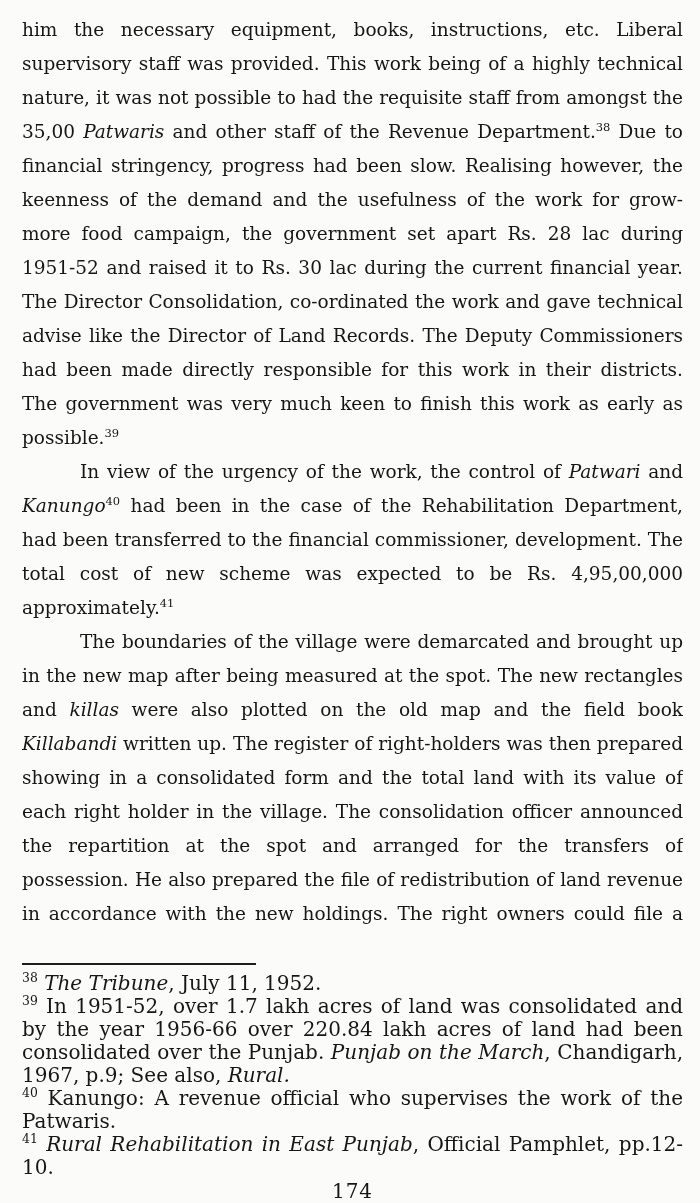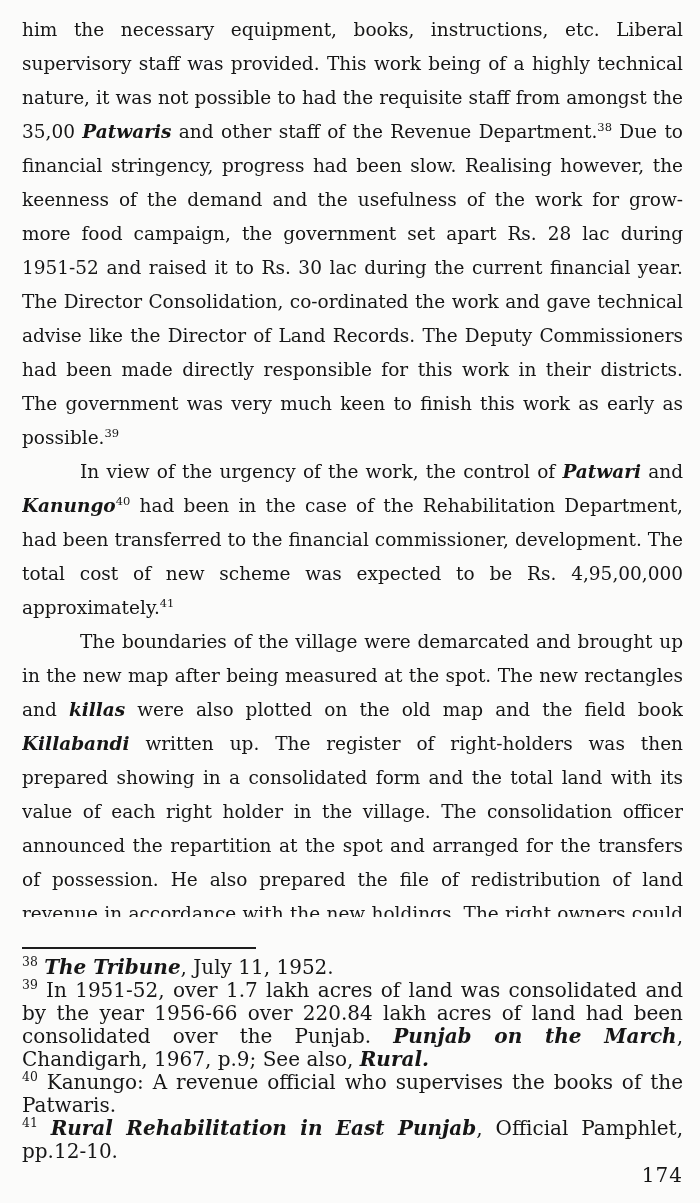--- a/index.html
+++ b/index.html
@@ -33,59 +33,57 @@
   .para.indent {
     text-indent: 58px;
   }
   .body-text sup, .footnotes sup {
     font-size: 0.62em;
     line-height: 0;
     vertical-align: super;
   }
   .ital {
     font-style: italic;
-    font-weight: bold;
   }
   .footnote-sep {
     width: 234px;
     height: 0;
     border-top: 2px solid #1d1d1d;
     margin: 30px 0 7px 0;
   }
   .footnotes {
     font-size: 20px;
     line-height: 23px;
     text-align: justify;
   }
   .footnote {
     margin: 0;
   }
   .page-number {
     margin-top: auto;
-    text-align: right;
+    text-align: center;
     font-size: 20px;
-    padding-bottom: 16px;
     letter-spacing: 1px;
   }
 </style>
 </head>
 <body>
 
 <div class="page">
 
   <main class="body-text">
     <p class="para"><span>him the necessary equipment, books, instructions, etc. Liberal supervisory staff was provided. This work being of a highly technical nature, it was not possible to had the requisite staff from amongst the 35,00 </span><span class="ital">Patwaris</span><span> and other staff of the Revenue Department.</span><sup>38</sup><span> Due to financial stringency, progress had been slow. Realising however, the keenness of the demand and the usefulness of the work for grow-more food campaign, the government set apart Rs. 28 lac during 1951-52 and raised it to Rs. 30 lac during the current financial year. The Director Consolidation, co-ordinated the work and gave technical advise like the Director of Land Records. The Deputy Commissioners had been made directly responsible for this work in their districts. The government was very much keen to finish this work as early as possible.</span><sup>39</sup></p>
     <p class="para indent"><span>In view of the urgency of the work, the control of </span><span class="ital">Patwari</span><span> and </span><span class="ital">Kanungo</span><sup>40</sup><span> had been in the case of the Rehabilitation Department, had been transferred to the financial commissioner, development. The total cost of new scheme was expected to be Rs. 4,95,00,000 approximately.</span><sup>41</sup></p>
     <p class="para indent"><span>The boundaries of the village were demarcated and brought up in the new map after being measured at the spot. The new rectangles and </span><span class="ital">killas</span><span> were also plotted on the old map and the field book </span><span class="ital">Killabandi</span><span> written up. The register of right-holders was then prepared showing in a consolidated form and the total land with its value of each right holder in the village. The consolidation officer announced the repartition at the spot and arranged for the transfers of possession. He also prepared the file of redistribution of land revenue in accordance with the new holdings. The right owners could file a written objection with the consolidation authority within 15</span></p>
   </main>
 
   <div class="footnote-sep"></div>
 
   <section class="footnotes">
     <p class="footnote"><sup>38</sup><span> </span><span class="ital">The Tribune</span><span>, July 11, 1952.</span></p>
     <p class="footnote"><sup>39</sup><span> In 1951-52, over 1.7 lakh acres of land was consolidated and by the year 1956-66 over 220.84 lakh acres of land had been consolidated over the Punjab. </span><span class="ital">Punjab on the March</span><span>, Chandigarh, 1967, p.9; See also, </span><span class="ital">Rural.</span></p>
-    <p class="footnote"><sup>40</sup><span> Kanungo: A revenue official who supervises the books of the Patwaris.</span></p>
+    <p class="footnote"><sup>40</sup><span> Kanungo: A revenue official who supervises the work of the Patwaris.</span></p>
     <p class="footnote"><sup>41</sup><span> </span><span class="ital">Rural Rehabilitation in East Punjab</span><span>, Official Pamphlet, pp.12-10.</span></p>
   </section>
 
   <div class="page-number">174</div>
 
 </div>
 
 </body></html>

